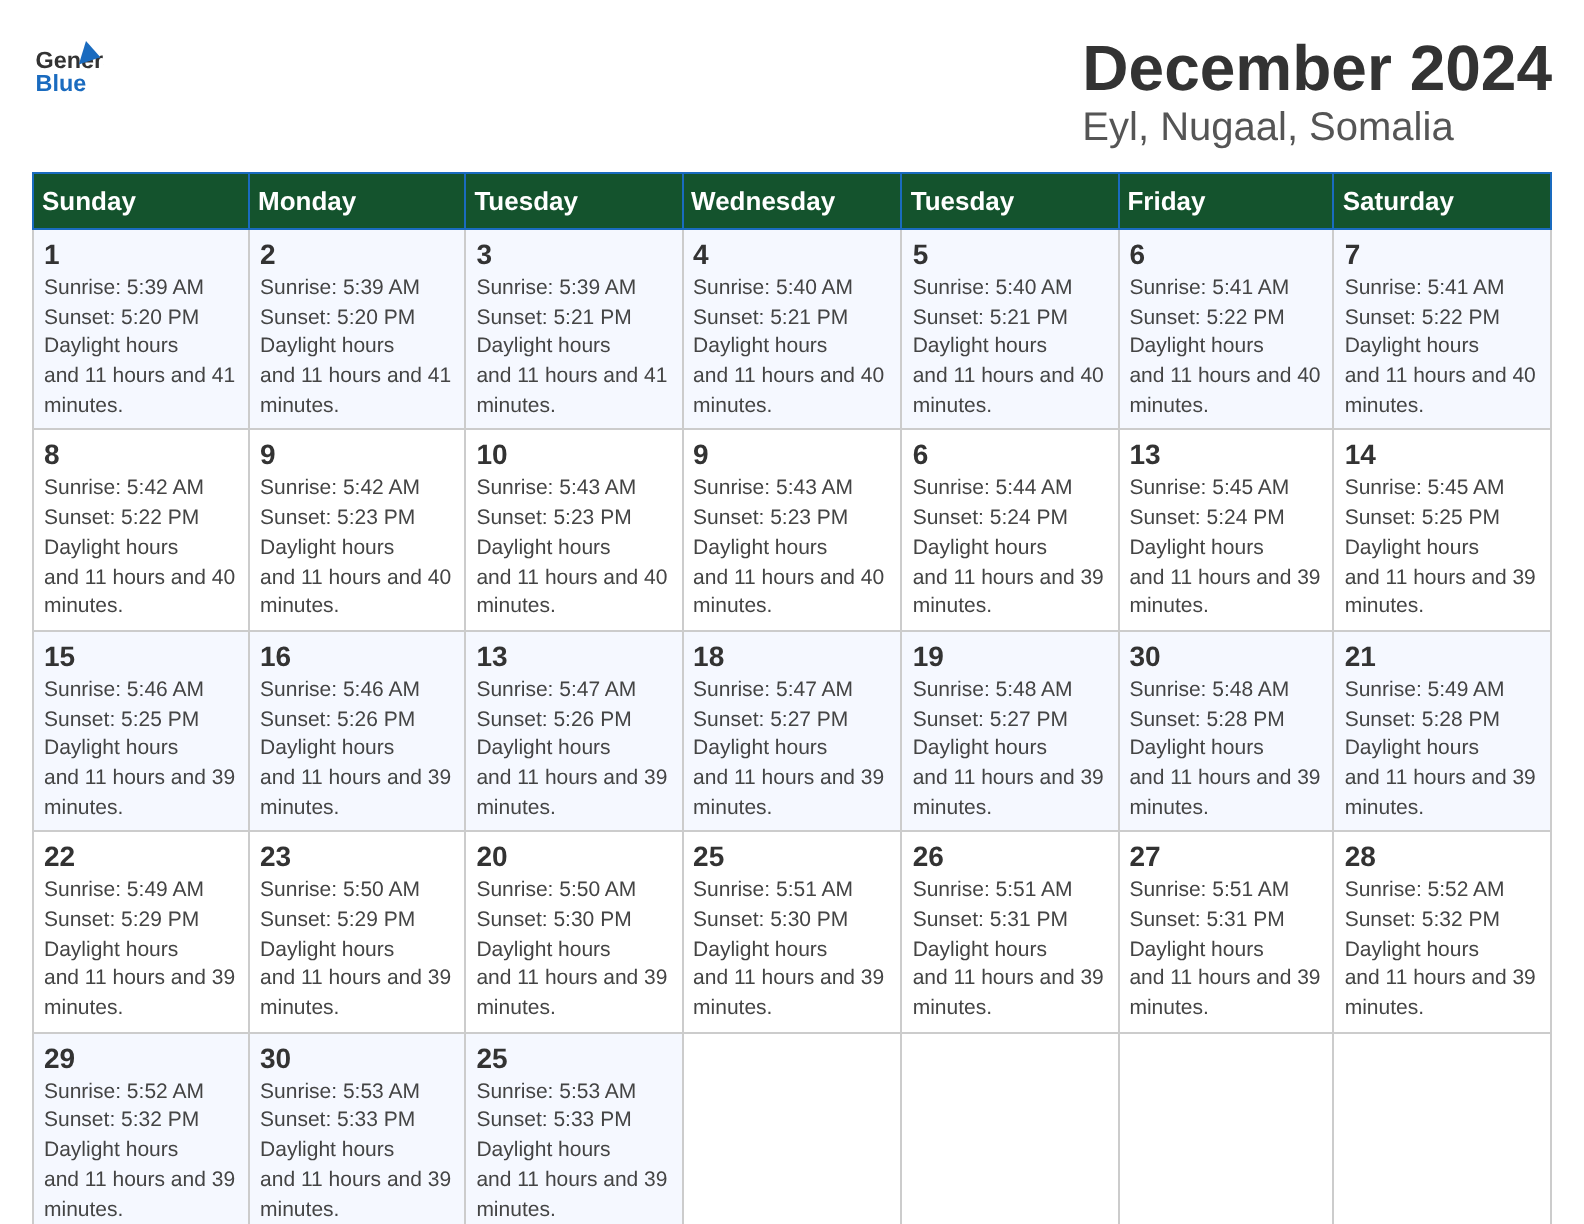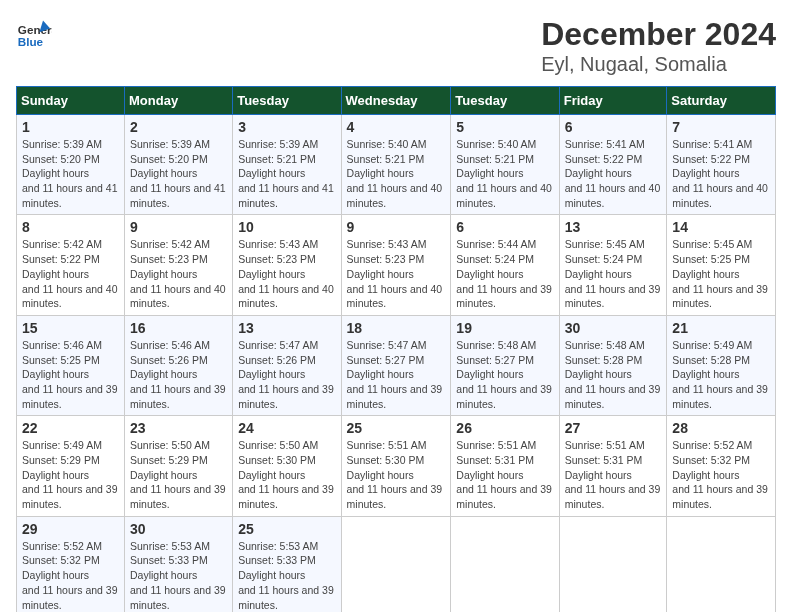--- a/index.html
+++ b/index.html
@@ -316,21 +316,21 @@
         <td>
         <span class="day-num">23</span>
         <div class="day-info">
           Sunrise: 5:50 AM<br>
           Sunset: 5:29 PM<br>
           Daylight hours<br>
           and 11 hours and 39 minutes.
         </div>
       </td>
         <td>
-        <span class="day-num">24</span>
+        <span class="day-num">20</span>
         <div class="day-info">
           Sunrise: 5:50 AM<br>
           Sunset: 5:30 PM<br>
           Daylight hours<br>
           and 11 hours and 39 minutes.
         </div>
       </td>
         <td>
         <span class="day-num">25</span>
         <div class="day-info">

